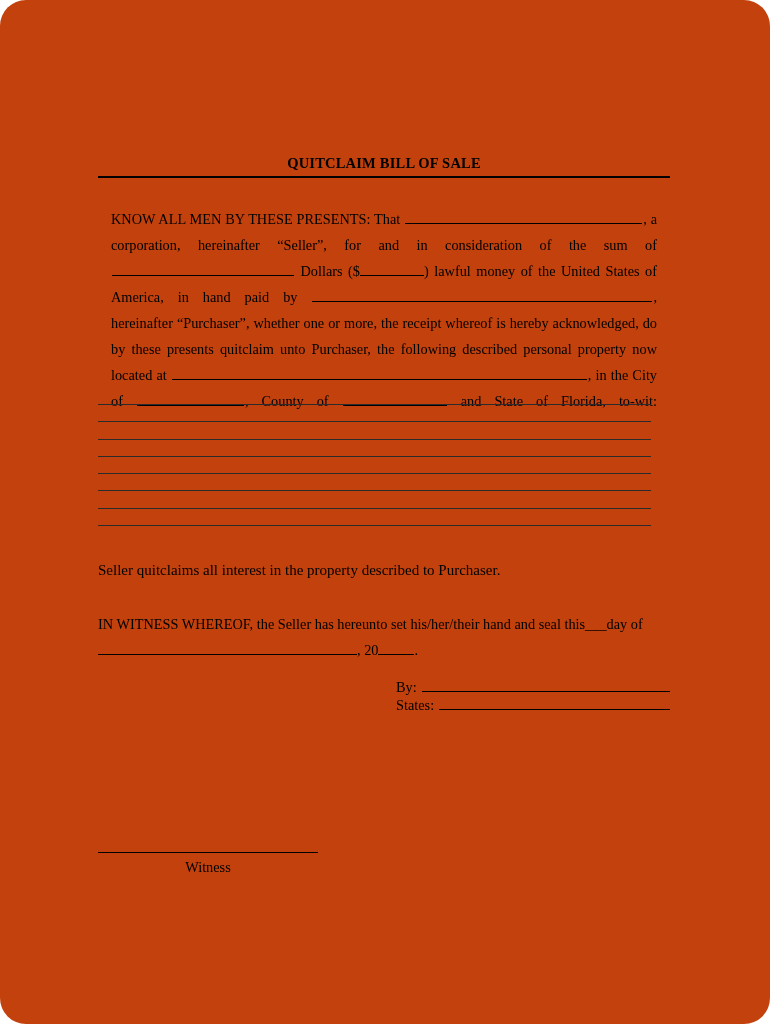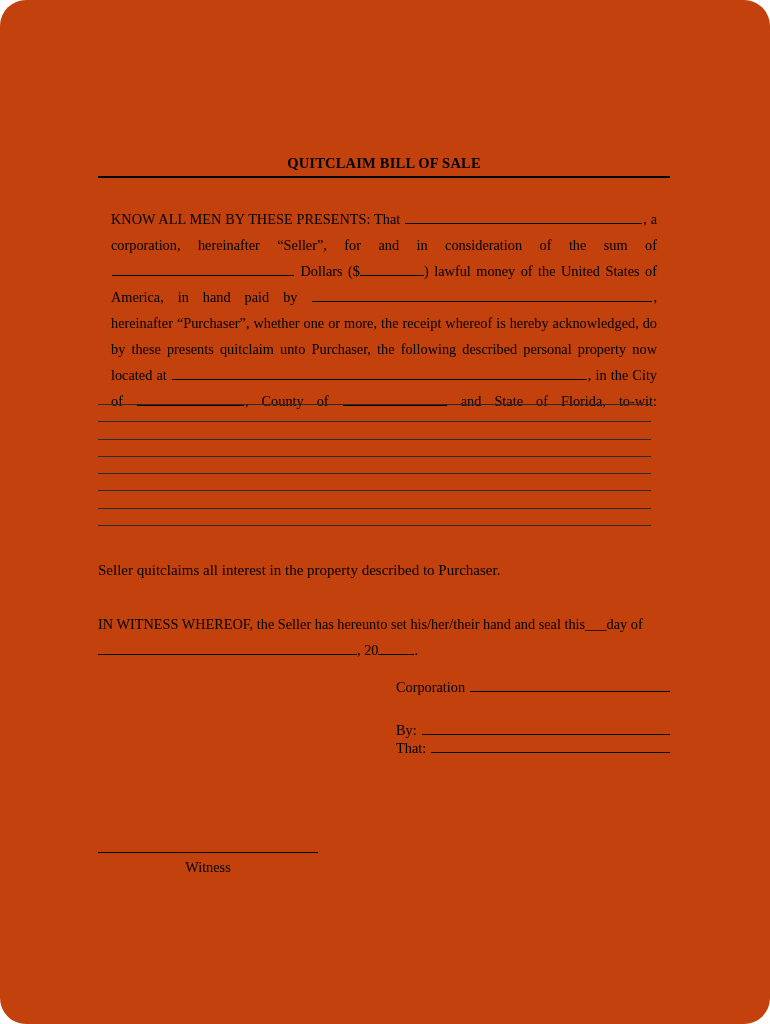--- a/index.html
+++ b/index.html
@@ -177,30 +177,26 @@
     <div class="ruled-line"></div>
   </div>
 
   <div class="statement">Seller quitclaims all interest in the property described to Purchaser.</div>
 
   <div class="witness-clause">
     <span>IN WITNESS WHEREOF, the Seller has hereunto set his/her/their hand and seal this___day of</span><span class="blank tight" style="width:259px"></span><span>, 20</span><span class="blank tight" style="width:36px"></span><span>.</span>
   </div>
 
   <div class="sig-block">
-    <div class="sig-row corporation">
-      <span class="sig-label">Corporation</span>
-      <span class="sig-rule"></span>
-    </div>
     <div class="sig-row by">
       <span class="sig-label">By:</span>
       <span class="sig-rule"></span>
     </div>
     <div class="sig-row title">
-      <span class="sig-label">That:</span>
+      <span class="sig-label">States:</span>
       <span class="sig-rule"></span>
     </div>
   </div>
 
   <div class="witness-sig">
     <div class="w-rule"></div>
     <div class="w-label">Witness</div>
   </div>
 
 </div>

